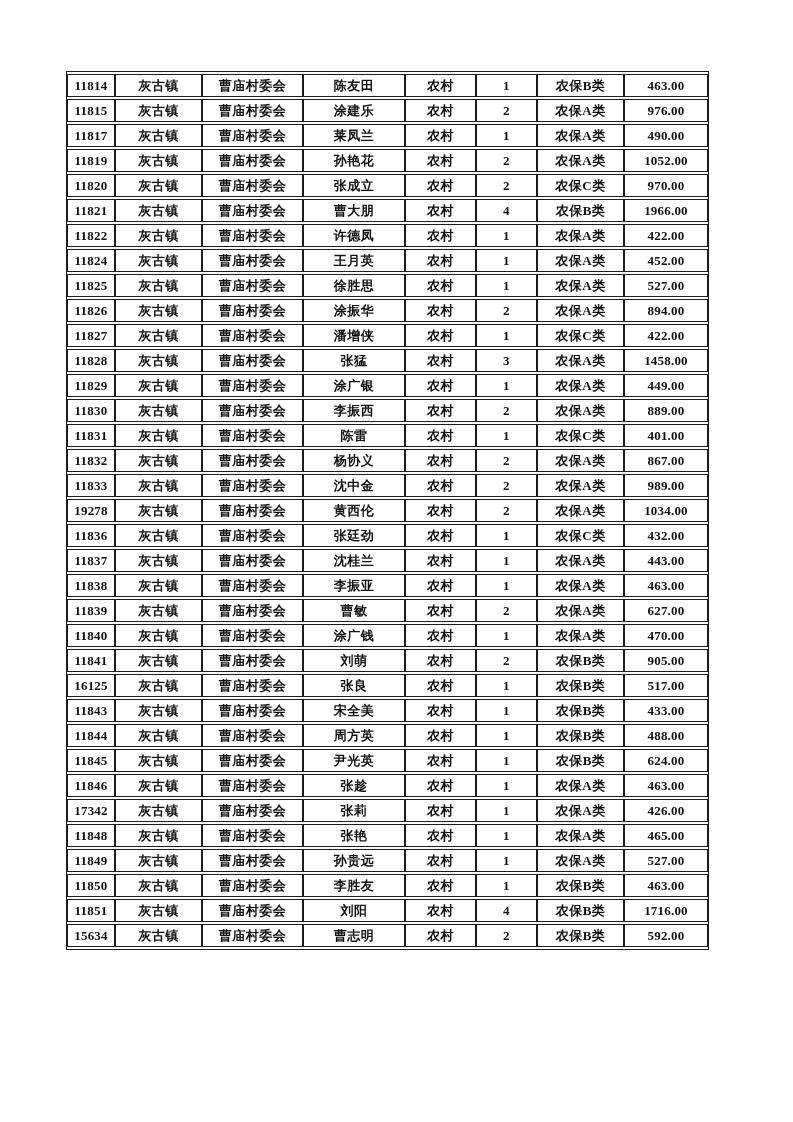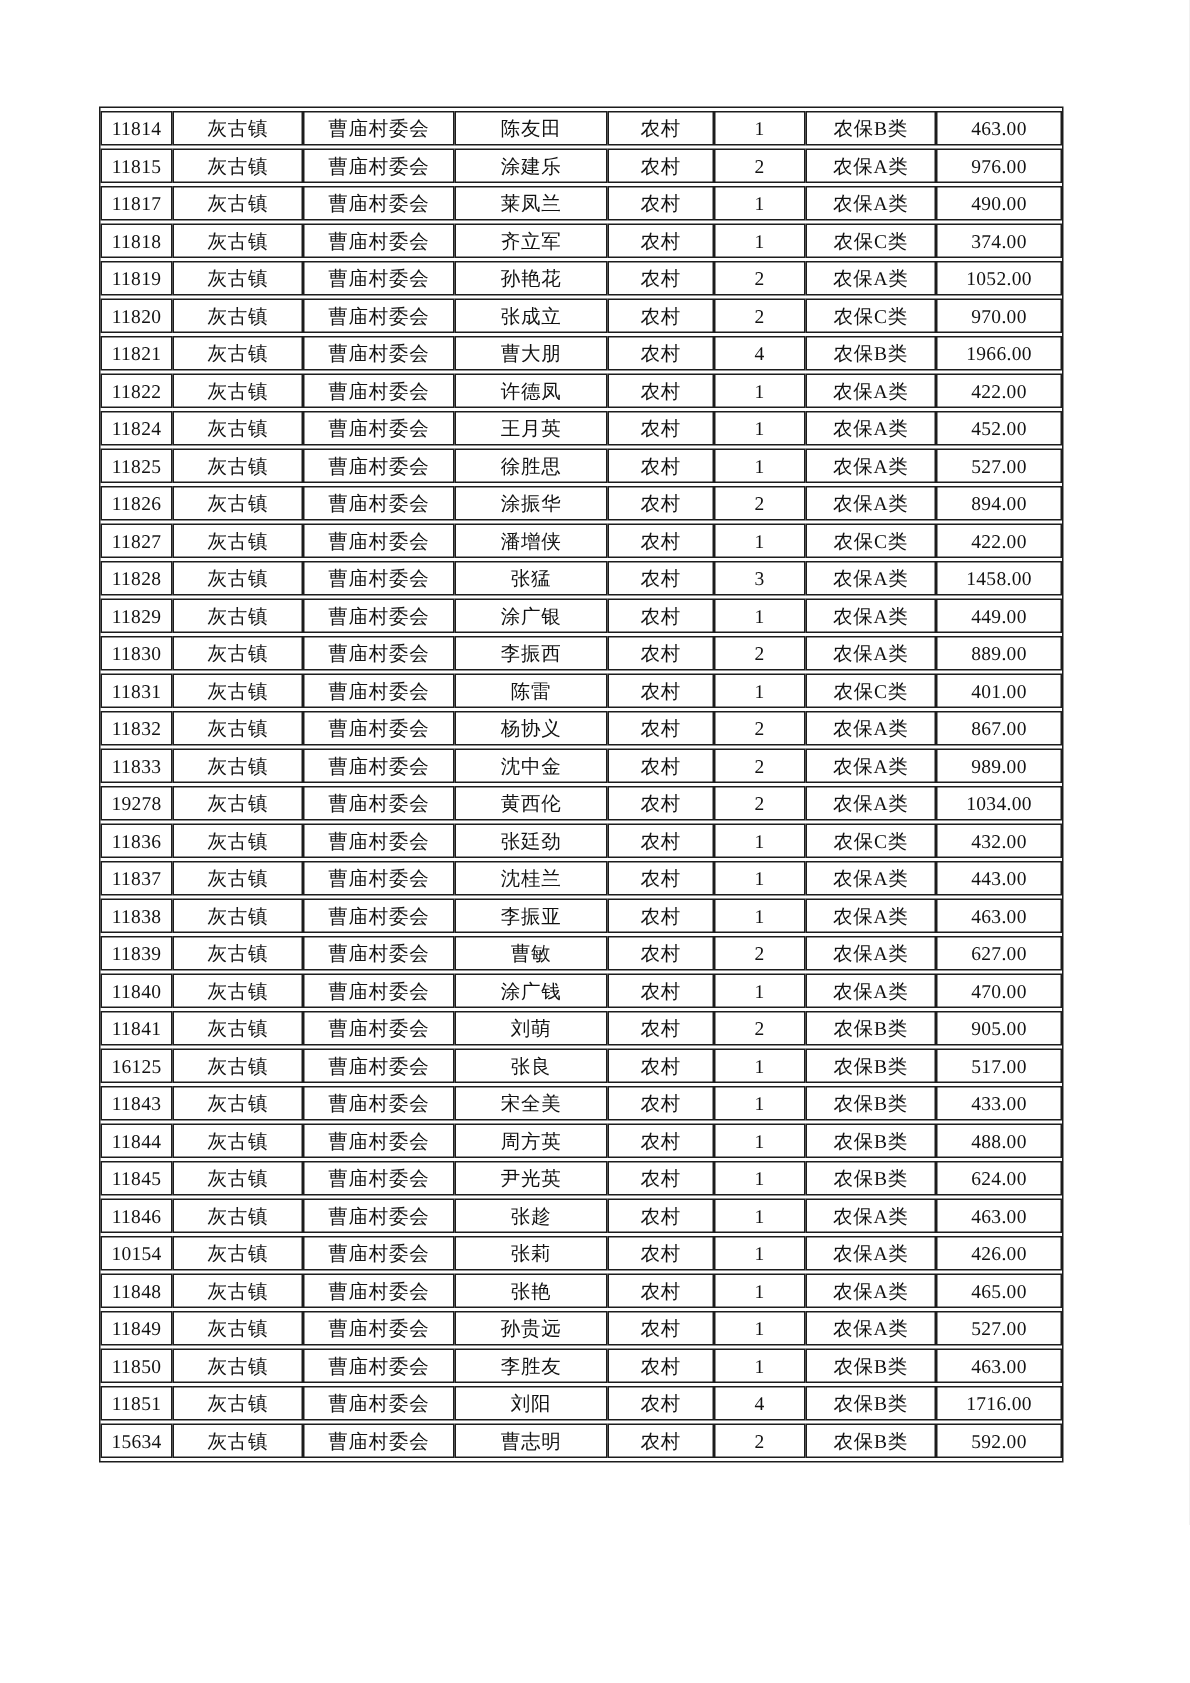--- a/index.html
+++ b/index.html
@@ -7,20 +7,21 @@
     padding: 0;
     background: #e8e8e8;
   }
   .page {
     position: relative;
     width: 793px;
     height: 1122px;
     background: #ffffff;
     font-family: "Liberation Serif", "DejaVu Serif", serif;
     overflow: hidden;
+    font-weight: bold;
   }
   table.grid {
     position: absolute;
     left: 66px;
     top: 71px;
     width: 643px;
     table-layout: fixed;
     border-collapse: separate;
     border-spacing: 0 2px;
     border: 1px solid #1c1c1c;
@@ -84,30 +85,20 @@
           <td class="cell-record-id">11817</td>
           <td class="cell-town">灰古镇</td>
           <td class="cell-village">曹庙村委会</td>
           <td class="cell-person-name">莱凤兰</td>
           <td class="cell-category">农村</td>
           <td class="cell-count">1</td>
           <td class="cell-insurance-type">农保A类</td>
           <td class="cell-amount">490.00</td>
         </tr>
         <tr>
-          <td class="cell-record-id">11818</td>
-          <td class="cell-town">灰古镇</td>
-          <td class="cell-village">曹庙村委会</td>
-          <td class="cell-person-name">齐立军</td>
-          <td class="cell-category">农村</td>
-          <td class="cell-count">1</td>
-          <td class="cell-insurance-type">农保C类</td>
-          <td class="cell-amount">374.00</td>
-        </tr>
-        <tr>
           <td class="cell-record-id">11819</td>
           <td class="cell-town">灰古镇</td>
           <td class="cell-village">曹庙村委会</td>
           <td class="cell-person-name">孙艳花</td>
           <td class="cell-category">农村</td>
           <td class="cell-count">2</td>
           <td class="cell-insurance-type">农保A类</td>
           <td class="cell-amount">1052.00</td>
         </tr>
         <tr>
@@ -354,21 +345,21 @@
           <td class="cell-record-id">11846</td>
           <td class="cell-town">灰古镇</td>
           <td class="cell-village">曹庙村委会</td>
           <td class="cell-person-name">张趁</td>
           <td class="cell-category">农村</td>
           <td class="cell-count">1</td>
           <td class="cell-insurance-type">农保A类</td>
           <td class="cell-amount">463.00</td>
         </tr>
         <tr>
-          <td class="cell-record-id">10154</td>
+          <td class="cell-record-id">17342</td>
           <td class="cell-town">灰古镇</td>
           <td class="cell-village">曹庙村委会</td>
           <td class="cell-person-name">张莉</td>
           <td class="cell-category">农村</td>
           <td class="cell-count">1</td>
           <td class="cell-insurance-type">农保A类</td>
           <td class="cell-amount">426.00</td>
         </tr>
         <tr>
           <td class="cell-record-id">11848</td>

